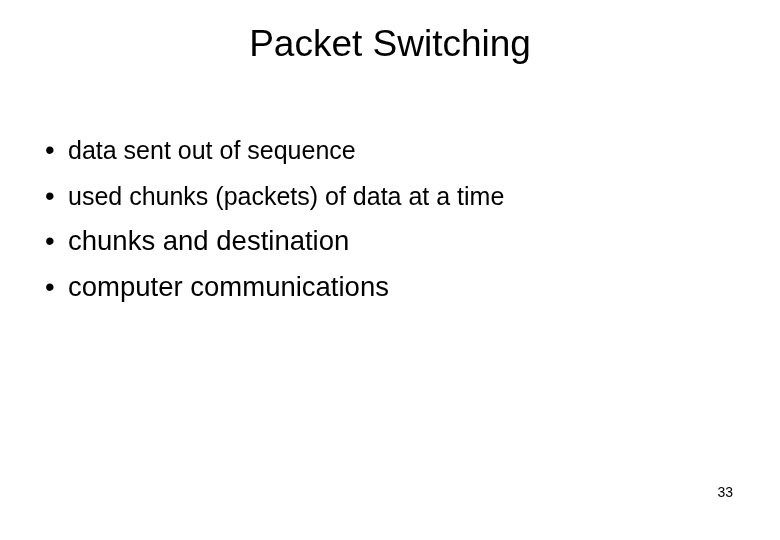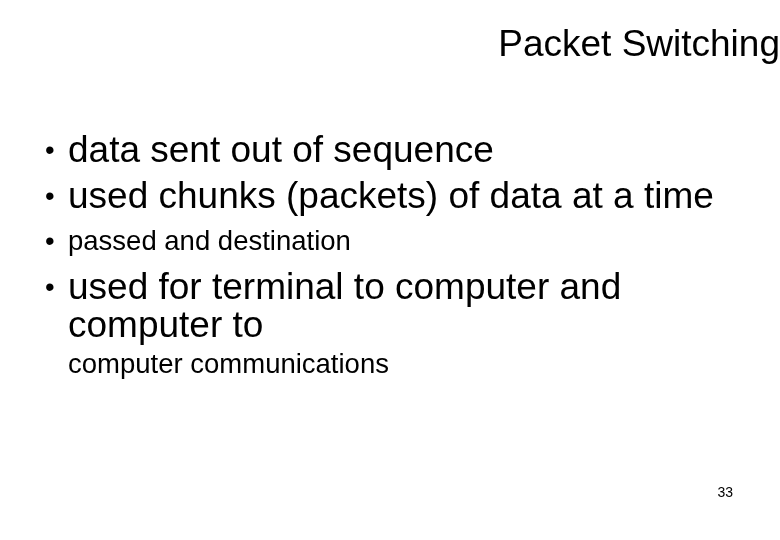--- a/index.html
+++ b/index.html
@@ -17,21 +17,21 @@
     font-family: "Liberation Sans", sans-serif;
     color: #000000;
     -webkit-font-smoothing: antialiased;
   }
 
   .slide-title {
     position: absolute;
     top: 22px;
     left: 0;
     width: 780px;
-    text-align: right;
+    text-align: center;
     font-size: 37px;
     font-weight: 400;
     line-height: 44px;
     letter-spacing: 0px;
     color: #000000;
     white-space: nowrap;
   }
 
   .body-block {
     position: absolute;
@@ -60,21 +60,21 @@
     top: 0;
     width: 20px;
     font-size: 27.5px;
     line-height: 38.5px;
     text-align: left;
     color: #000000;
   }
 
   .bullet-text {
     display: block;
-    font-size: 37px;
+    font-size: 25px;
     line-height: 38.5px;
     color: #000000;
   }
 
   .bullet-line-2 {
     display: block;
     font-size: 27.5px;
     line-height: 38.5px;
     color: #000000;
   }
@@ -103,26 +103,25 @@
       <span class="bullet-text">data sent out of sequence</span>
     </div>
 
     <div class="bullet-item">
       <span class="bullet-marker">•</span>
       <span class="bullet-text">used chunks (packets) of data at a time</span>
     </div>
 
     <div class="bullet-item">
       <span class="bullet-marker">•</span>
-      <span class="bullet-line-2">passed and destination</span>
+      <span class="bullet-line-2">chunks and destination</span>
     </div>
 
     <div class="bullet-item">
       <span class="bullet-marker">•</span>
-      <span class="bullet-text">used for terminal to computer and computer to</span>
       <span class="bullet-line-2">computer communications</span>
     </div>
 
   </div>
 
   <div class="page-number">33</div>
 
 </div>
 
 </body></html>

